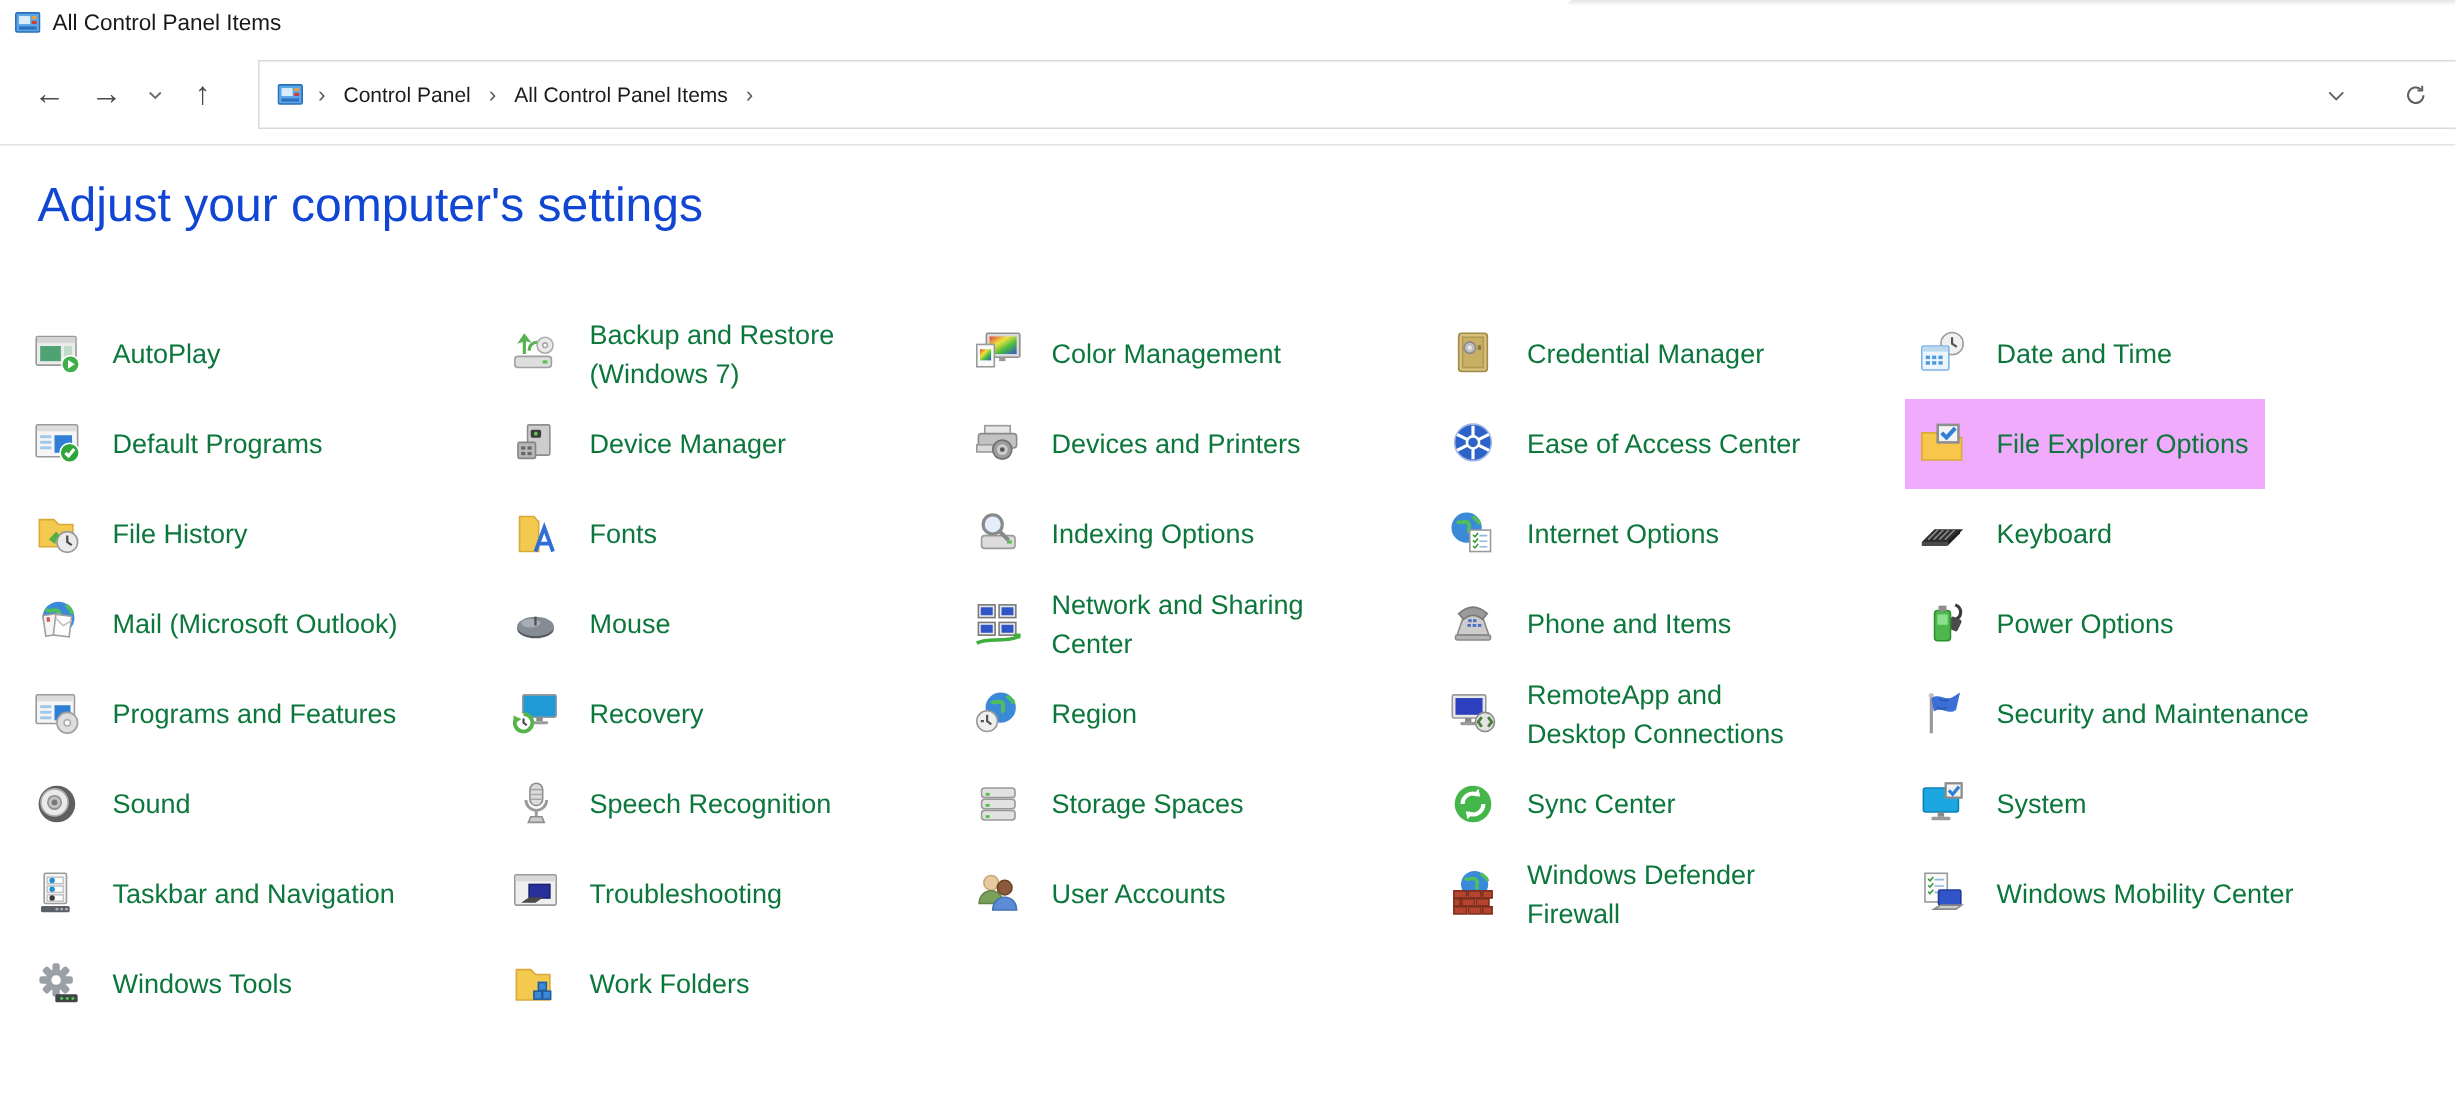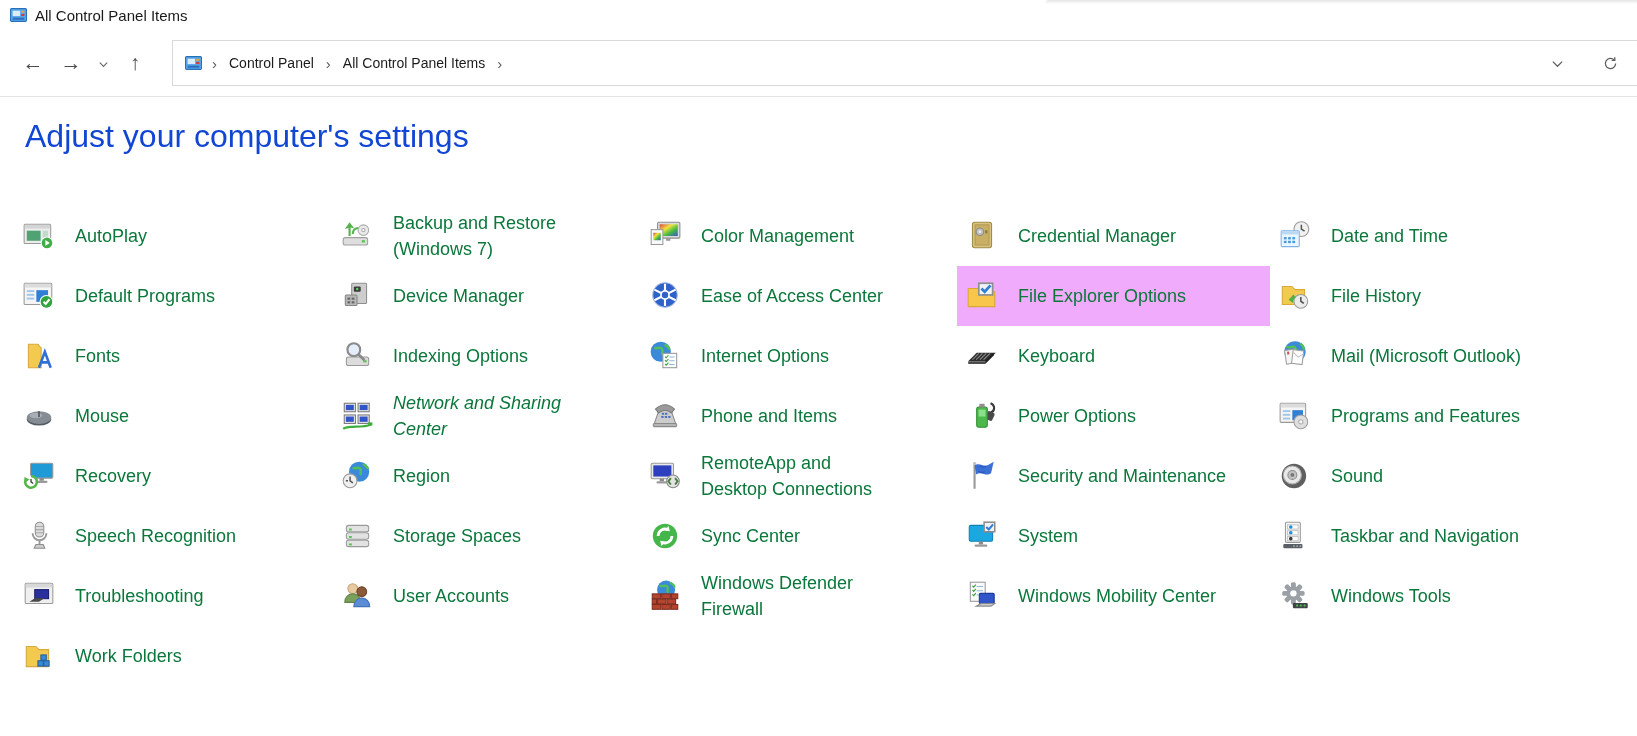--- a/index.html
+++ b/index.html
@@ -36,21 +36,21 @@
   .grid { margin:51px 0 0 14px; display:grid;
           grid-template-columns:318px 308px 317px 313px 240px;
           grid-auto-rows:60px; }
   .cell { display:flex; align-items:center; gap:19px; padding-left:8px; }
   .cell.hl { background:#f0abfc; }
   .ico { width:34px; height:34px; flex:none; }
   .ico svg { width:34px; height:34px; display:block; }
   .ico16 svg { width:17px; height:17px; display:block; }
   .lbl { font-size:18px; line-height:26px; color:#0b773b; white-space:nowrap; }
   .lbl.wrap { white-space:normal; }
-  .w165 { max-width:165px; } .w175 { max-width:175px;font-style:italic; } .w195 { max-width:195px; } .w155 { max-width:155px; }
+  .w165 { max-width:165px; } .w175 { max-width:175px; } .w195 { max-width:195px; } .w155 { max-width:155px; }
 </style>
 </head>
 <body>
 
 <div class="titlebar">
   <span class="ico16">
     <svg viewBox="0 0 16 16">
         <rect x="0.5" y="1.5" width="15" height="12" rx="1" fill="#5aa7e8" stroke="#2a6fba"></rect>
         <rect x="2.5" y="3.5" width="7" height="5" fill="#d9ecfa"></rect>
         <rect x="10.5" y="3.5" width="3" height="2" fill="#e8a33d"></rect>
@@ -218,20 +218,33 @@
             <rect x="7" y="17.5" width="2.6" height="2"></rect>
             <rect x="11" y="17.5" width="2.6" height="2"></rect>
             <rect x="7" y="21" width="2.6" height="2"></rect>
             <rect x="11" y="21" width="2.6" height="2"></rect>
           </g>
         </svg>
       </span>
     <span class="lbl">Device Manager</span>
   </div>
 
+  <div class="cell">
+    <span class="ico">
+        <svg viewBox="0 0 32 32">
+          <rect x="8" y="4.5" width="16" height="6" fill="#e6e6e6" stroke="#9a9a9a"></rect>
+          <rect x="4" y="9.5" width="24" height="9" rx="2" fill="#c2c2c2" stroke="#8a8a8a"></rect>
+          <rect x="3" y="16.5" width="14" height="4.5" fill="#dadada" stroke="#9a9a9a"></rect>
+          <circle cx="19" cy="19.5" r="6" fill="#9c9c9c" stroke="#6f6f6f"></circle>
+          <circle cx="19" cy="19.5" r="3.4" fill="#cccccc"></circle>
+          <circle cx="19" cy="19.5" r="1.5" fill="#555"></circle>
+        </svg>
+      </span>
+    <span class="lbl">Devices and Printers</span>
+  </div>
 
   <div class="cell">
     <span class="ico">
         <svg viewBox="0 0 32 32">
           <circle cx="16" cy="15" r="11.5" fill="#2d62c9" stroke="#9fb4e4"></circle>
           <path d="M16 4.5v21M6 10l20 10M26 10L6 20" stroke="#fff" stroke-width="2" fill="none"></path>
           <circle cx="16" cy="15" r="4.6" fill="#fff"></circle>
           <circle cx="16" cy="15" r="3" fill="#2d62c9"></circle>
         </svg>
       </span>

